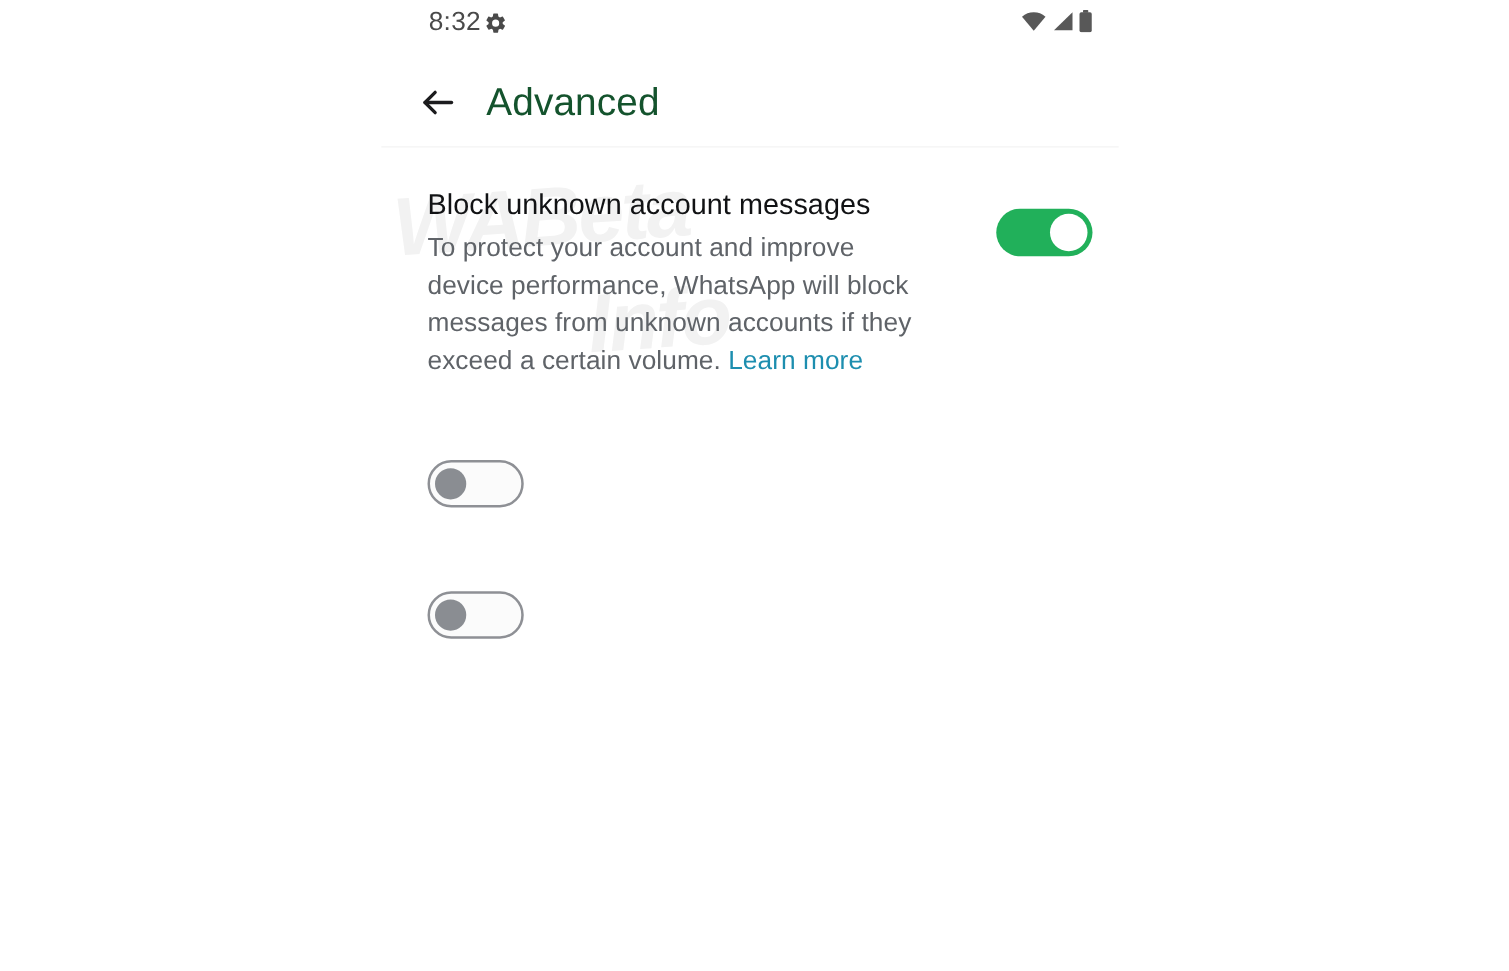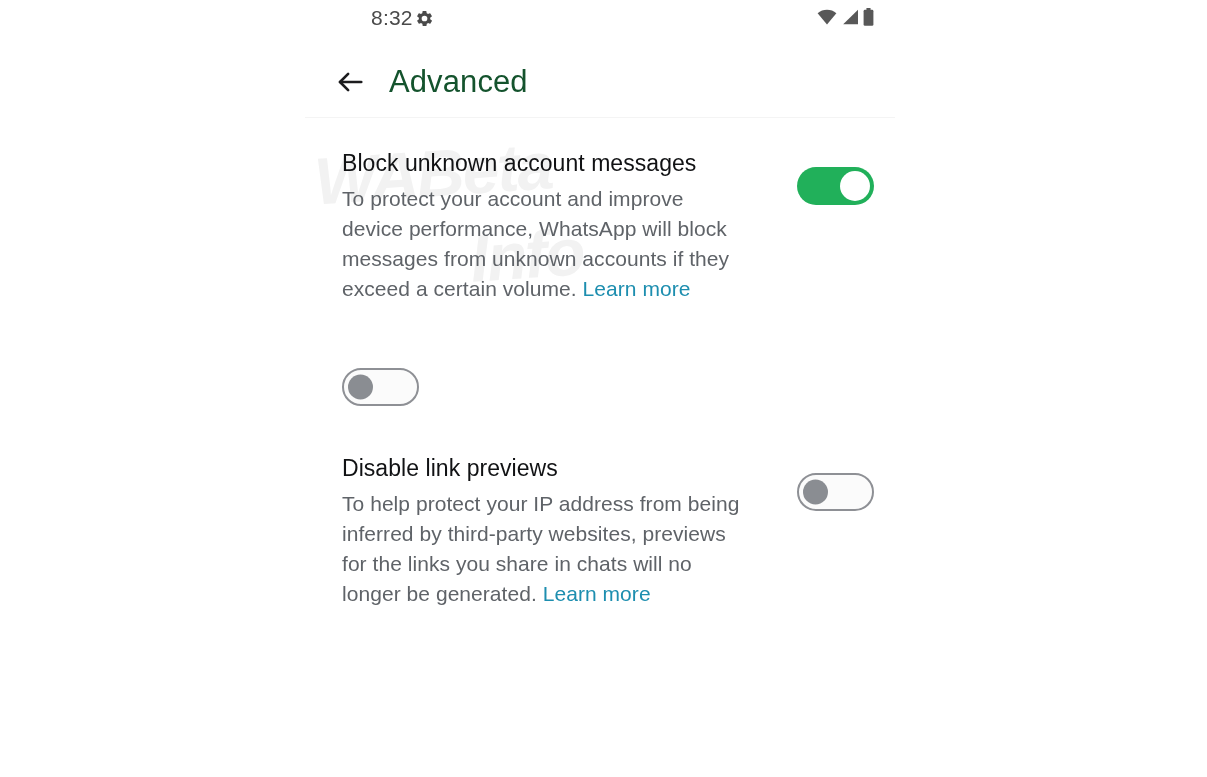--- a/index.html
+++ b/index.html
@@ -49,21 +49,20 @@
     height: 42px;
     z-index: 3;
   }
   .status-left {
     position: absolute;
     left: 43px;
     top: 6px;
     display: flex;
     align-items: center;
     gap: 2px;
-    margin-left: 28px;
   }
   .clock {
     font-size: 21px;
     color: #4a4a4a;
     letter-spacing: 0.2px;
     line-height: 24px;
   }
   .gear-icon {
     display: block;
     width: 19px;
@@ -259,23 +258,19 @@
       </div>
     </div>
 
     <div class="setting-row row-2">
       <div class="toggle off">
         <span class="knob"></span>
       </div>
     </div>
 
     <div class="setting-row row-3">
-      <div class="setting-text">
-        <div class="setting-title">Disable link previews</div>
-        <div class="setting-desc"><span>To help protect your IP address from being inferred by third-party websites, previews for the links you share in chats will no longer be generated. </span><span class="learn-more">Learn more</span></div>
-      </div>
       <div class="toggle off">
         <span class="knob"></span>
       </div>
     </div>
 
   </div>
 </div>
 
 </body></html>

